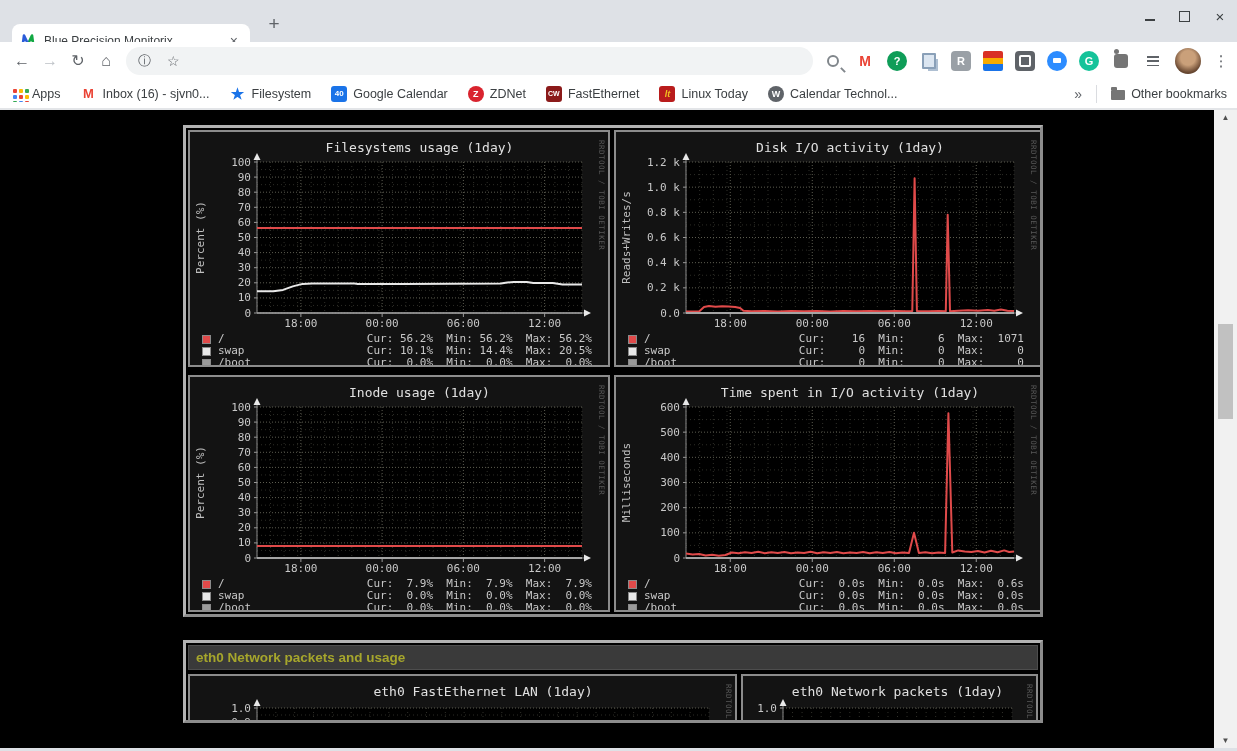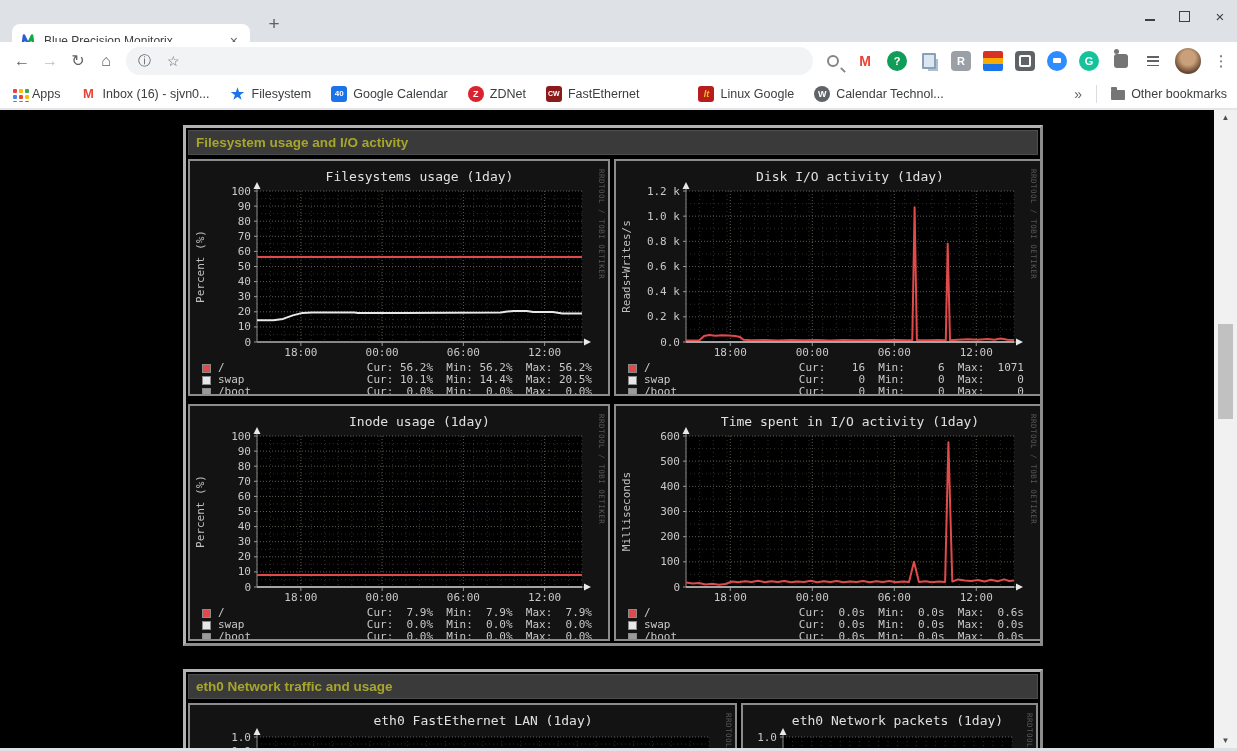--- a/index.html
+++ b/index.html
@@ -50,21 +50,21 @@
   .bmitems{display:flex;align-items:center;gap:20px;flex:1;min-width:0;overflow:hidden;}
   .bm{display:flex;align-items:center;gap:6px;font-size:12.5px;color:#3c4043;white-space:nowrap;}
   .bmi{width:16px;height:16px;border-radius:3px;display:flex;align-items:center;justify-content:center;font-weight:bold;font-size:9px;color:#fff;flex:none;position:relative;}
   .b-apps{background:none;}
   .b-apps i{width:4px;height:4px;background:#ea4335;border-radius:1px;display:block;box-shadow:6px 0 0 #fbbc04,12px 0 0 #34a853,0 6px 0 #4285f4,6px 6px 0 #ea4335,12px 6px 0 #fbbc04,0 12px 0 #34a853,6px 12px 0 #4285f4,12px 12px 0 #ea4335;margin:-6px 0 0 -6px;}
   .b-gmail{color:#ea4335;font-size:13px;}
   .b-star{color:#1a73e8;font-size:15px;}
   .b-cal{background:#1a73e8;font-size:8px;}
   .b-zdnet{background:#d9232e;border-radius:50%;}
   .b-cw{background:#8b1a1a;font-size:7px;}
-  .b-lt{background:#b91c1c;color:#f0c020;font-style:italic;margin-left:39px;}
+  .b-lt{background:#b91c1c;color:#f0c020;font-style:italic;}
   .b-wp{background:#5f6368;border-radius:50%;}
   .bm-right{display:flex;align-items:center;gap:14px;flex:none;}
   .bm-sep{width:1px;height:18px;background:#dadce0;}
   .chev{color:#5f6368;font-size:14px;}
   .i-folder{width:14px;height:10px;background:#757575;border-radius:1px;position:relative;margin-top:3px;}
   .i-folder::before{content:"";position:absolute;top:-3px;left:0;width:6px;height:3px;background:#757575;border-radius:1px 1px 0 0;}
 
   
   .content{position:absolute;left:0;top:110px;width:1237px;height:641px;background:#000;}
   .bottom-strip{position:absolute;left:0;bottom:0;width:1237px;height:3px;background:#dee1e6;}
@@ -175,44 +175,41 @@
         <span class="bm">
           <span class="bmi b-zdnet">Z</span>
           <span>ZDNet</span>
         </span>
         <span class="bm">
           <span class="bmi b-cw">CW</span>
           <span>FastEthernet</span>
         </span>
         <span class="bm">
           <span class="bmi b-lt">lt</span>
-          <span>Linux Google</span>
+          <span>Linux Today</span>
         </span>
         <span class="bm">
           <span class="bmi b-wp">W</span>
           <span>Calendar Technol...</span>
         </span>
       </div>
     <div class="bm-right">
       <span class="chev">»</span>
       <span class="bm-sep"></span>
       <span class="bm">
         <span class="i-folder"></span>
         <span>Other bookmarks</span>
       </span>
     </div>
   </div>
 
   <div class="content">
     <div class="mxwrap">
 
       <div class="section">
-        <div class="sec-head">
-          <span>Filesystem usage and I/O activity</span>
-        </div>
         <div class="grid grid-a">
           <div class="panel tall"><svg width="418" height="197" xmlns="http://www.w3.org/2000/svg">
                 <rect x="67" y="30" width="325" height="151" fill="#000"></rect>
                 <line x1="67" y1="30" x2="67" y2="181" stroke="#30302a" stroke-width="1" stroke-dasharray="1,3"></line>
                 <line x1="80.54166666666667" y1="30" x2="80.54166666666667" y2="181" stroke="#30302a" stroke-width="1" stroke-dasharray="1,3"></line>
                 <line x1="94.08333333333333" y1="30" x2="94.08333333333333" y2="181" stroke="#30302a" stroke-width="1" stroke-dasharray="1,3"></line>
                 <line x1="107.625" y1="30" x2="107.625" y2="181" stroke="#30302a" stroke-width="1" stroke-dasharray="1,3"></line>
                 <line x1="121.16666666666666" y1="30" x2="121.16666666666666" y2="181" stroke="#30302a" stroke-width="1" stroke-dasharray="1,3"></line>
                 <line x1="134.70833333333331" y1="30" x2="134.70833333333331" y2="181" stroke="#30302a" stroke-width="1" stroke-dasharray="1,3"></line>
                 <line x1="148.25" y1="30" x2="148.25" y2="181" stroke="#30302a" stroke-width="1" stroke-dasharray="1,3"></line>
@@ -609,21 +606,21 @@
                   <span class="lg-sw" style="background: rgb(154, 154, 154);"></span>
                   <span class="lg-name">/boot</span>
                   <span class="lg-stats">Cur:  0.0s  Min:  0.0s  Max:  0.0s</span>
                 </div>
               </div></div>
         </div>
       </div>
 
       <div class="section sec2" style="margin-top:23px;">
         <div class="sec-head">
-          <span>eth0 Network traffic and usage</span>
+          <span>eth0 Network packets and usage</span>
         </div>
         <div class="grid grid-b">
           <div class="panel tall"><svg width="545" height="188" xmlns="http://www.w3.org/2000/svg">
                 <rect x="67" y="32" width="452" height="140" fill="#000"></rect>
                 <line x1="67" y1="32" x2="67" y2="172" stroke="#30302a" stroke-width="1" stroke-dasharray="1,3"></line>
                 <line x1="85.83333333333333" y1="32" x2="85.83333333333333" y2="172" stroke="#30302a" stroke-width="1" stroke-dasharray="1,3"></line>
                 <line x1="104.66666666666666" y1="32" x2="104.66666666666666" y2="172" stroke="#30302a" stroke-width="1" stroke-dasharray="1,3"></line>
                 <line x1="123.5" y1="32" x2="123.5" y2="172" stroke="#30302a" stroke-width="1" stroke-dasharray="1,3"></line>
                 <line x1="142.33333333333331" y1="32" x2="142.33333333333331" y2="172" stroke="#30302a" stroke-width="1" stroke-dasharray="1,3"></line>
                 <line x1="161.16666666666669" y1="32" x2="161.16666666666669" y2="172" stroke="#30302a" stroke-width="1" stroke-dasharray="1,3"></line>

